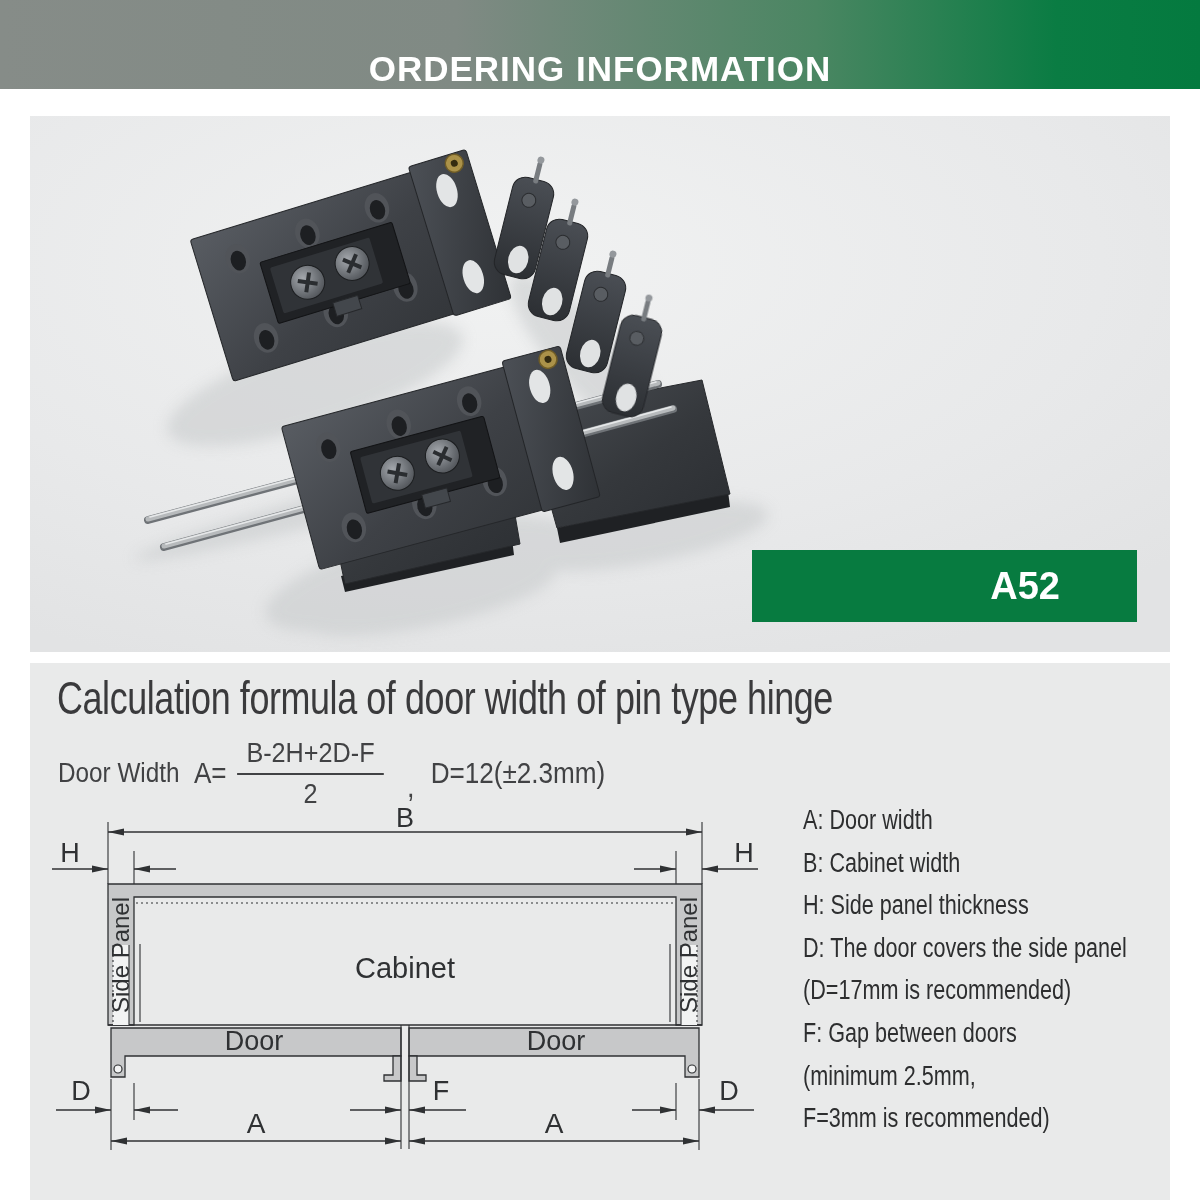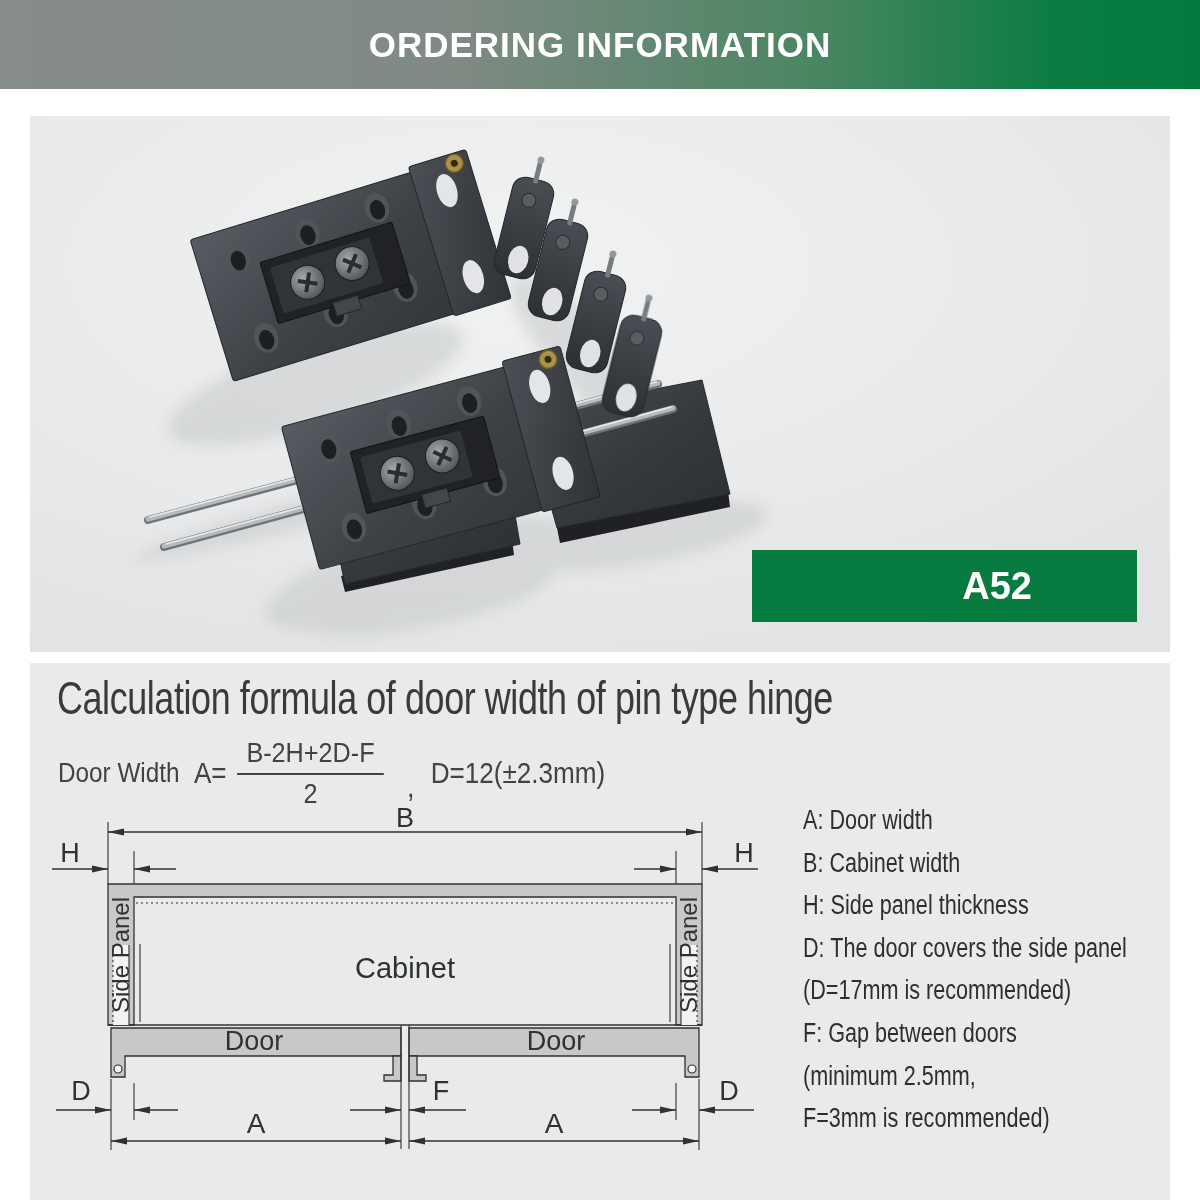--- a/index.html
+++ b/index.html
@@ -2,28 +2,28 @@
 <html><head>
 <meta charset="utf-8">
 <style>
   html,body{margin:0;padding:0;background:#ffffff;}
   .page{position:relative;width:1200px;height:1200px;background:#ffffff;overflow:hidden;
         font-family:"Liberation Sans","DejaVu Sans",sans-serif;}
 
   
   .banner{position:absolute;left:0;top:0;width:1200px;height:89px;
           background:linear-gradient(90deg,#868c88 0%,#808a84 38%,#4a8662 68%,#0a7c43 88%,#047a3f 100%);
-          display:flex;align-items:center;justify-content:center;}
+          display:flex;align-items:flex-end;justify-content:center;}
   .banner-title{color:#ffffff;font-size:35px;font-weight:bold;letter-spacing:1px;}
 
   
   .product-panel{position:absolute;left:30px;top:116px;width:1140px;height:536px;background:#e9eaea;}
   .product-svg{position:absolute;left:0;top:0;}
   .a52-badge{position:absolute;left:722px;top:434px;width:385px;height:72px;background:#077b40;
-             display:flex;align-items:center;justify-content:flex-end;box-sizing:border-box;padding-right:105px;}
+             display:flex;align-items:center;justify-content:flex-end;box-sizing:border-box;padding-right:77px;}
   .a52-badge span{color:#ffffff;font-size:38px;font-weight:bold;}
 
   
   .calc-panel{position:absolute;left:30px;top:663px;width:1140px;height:575px;background:#e9eaea;}
   .calc-title{position:absolute;left:27px;top:8px;margin:0;font-size:46px;font-weight:500;color:#3a3a3c;
               white-space:nowrap;transform:scaleX(.78);transform-origin:left top;letter-spacing:-.5px;}
   .formula{position:absolute;left:28px;top:74px;display:flex;align-items:center;color:#414244;
            transform:scaleX(.9);transform-origin:left center;white-space:nowrap;}
   .f-lhs{font-size:27px;}
   .f-var{font-size:29px;margin-left:16px;}

